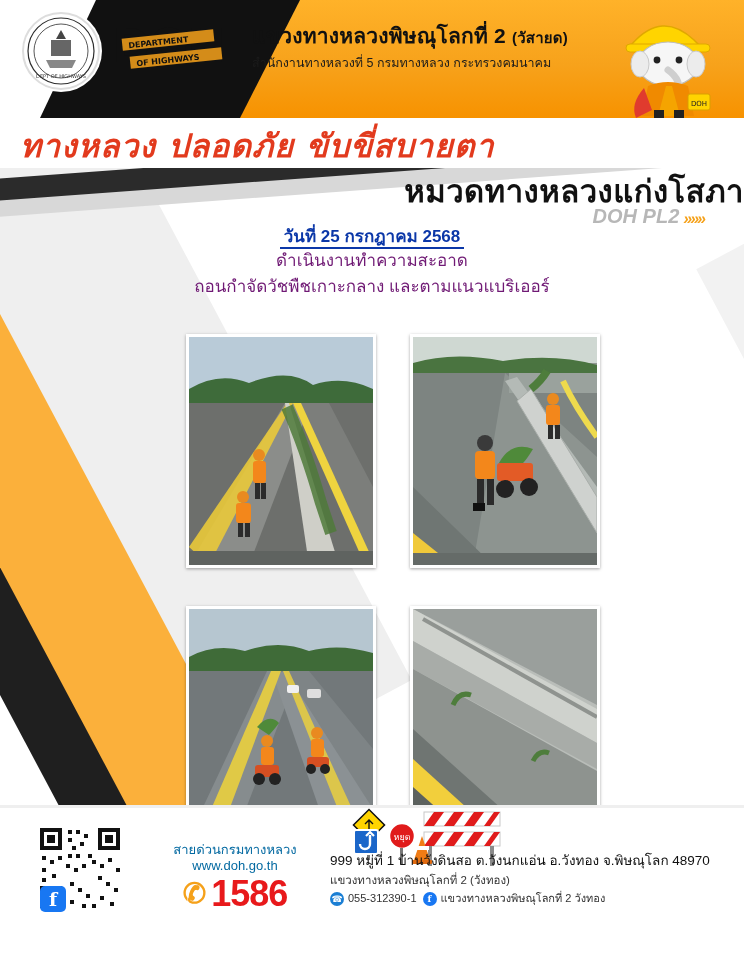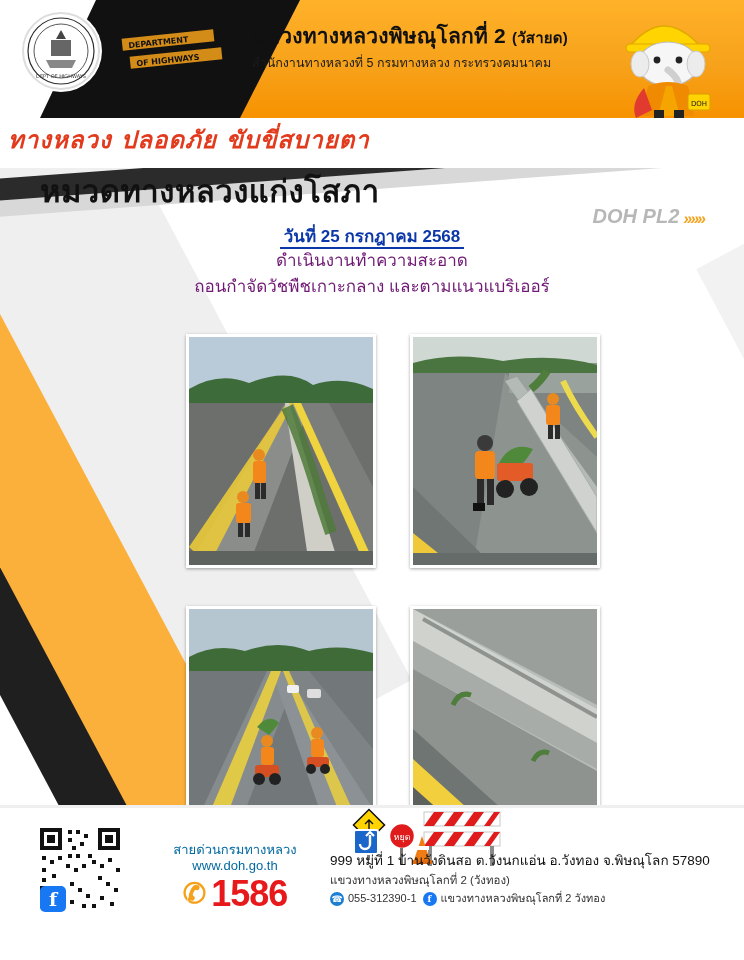--- a/index.html
+++ b/index.html
@@ -49,23 +49,23 @@
   .doh-sub{
     font-size:12.5px;margin-top:6px;color:#1b1b1b;white-space:nowrap;
   }
   .mascot{position:absolute;right:14px;top:2px;width:120px;height:118px;}
 
   
   .slogan-band{
     position:absolute;left:0;top:118px;width:744px;height:50px;background:#fff;z-index:2;
   }
   .slogan{
-    position:absolute;left:8px;top:120px;z-index:4;
+    position:absolute;left:20px;top:120px;z-index:4;
     font-family:"DejaVu Serif", serif;
-    font-style:italic;font-weight:bold;font-size:24px;color:#e23a1d;
+    font-style:italic;font-weight:bold;font-size:32px;color:#e23a1d;
     letter-spacing:1px;
     text-shadow:1px 1px 0 #fff;
     white-space:nowrap;
   }
 
   
   .band-dark{
     position:absolute;left:-60px;top:150px;width:900px;height:26px;background:#2b2b2b;
     transform:rotate(-4.2deg);z-index:1;
   }
@@ -87,21 +87,21 @@
     position:absolute;left:-210px;top:300px;width:60px;height:700px;background:#1f1f1f;
     transform:rotate(-28deg);transform-origin:top left;z-index:0;
   }
   .deco-right-1{
     position:absolute;right:-120px;top:180px;width:190px;height:760px;background:#f2f2f2;
     transform:rotate(-28deg);transform-origin:top right;z-index:0;
   }
 
   
   .title-main{
-    position:absolute;left:0;right:0;top:166px;text-align:left;z-index:5;
+    position:absolute;left:0;right:0;top:166px;text-align:right;z-index:5;
     font-size:31px;font-weight:bold;color:#111;letter-spacing:.5px;
     padding-left:40px;
   }
   .doh-pl2{
     position:absolute;right:40px;top:205px;z-index:5;
     font-size:20px;font-weight:bold;color:#b7b7b7;font-style:italic;
     display:flex;align-items:flex-end;gap:4px;
   }
   .chev{color:#f5a11a;font-size:16px;letter-spacing:-2px;}
   .date-line{
@@ -484,21 +484,21 @@
 
         <g transform="translate(60,30)">
           <path d="M10 0 L18 24 H2 z" fill="#f07c15"></path>
           <rect x="3" y="10" width="14" height="4" fill="#fff"></rect>
           <rect x="0" y="24" width="20" height="4" rx="1" fill="#e06a10"></rect>
         </g>
       </svg>
     </div>
 
     <div class="addr">
-      <div>999 หมู่ที่ 1 บ้านวังดินสอ ต.วังนกแอ่น อ.วังทอง จ.พิษณุโลก 57890</div>
+      <div>999 หมู่ที่ 1 บ้านวังดินสอ ต.วังนกแอ่น อ.วังทอง จ.พิษณุโลก 48970</div>
       <div class="l2">แขวงทางหลวงพิษณุโลกที่ 2 (วังทอง)</div>
       <div class="l3">
         <span class="pill">
           <span class="circ">☎</span>
           <span>055-312390-1</span>
         </span>
         <span class="pill">
           <span class="circ fb">f</span>
           <span>แขวงทางหลวงพิษณุโลกที่ 2 วังทอง</span>
         </span>

